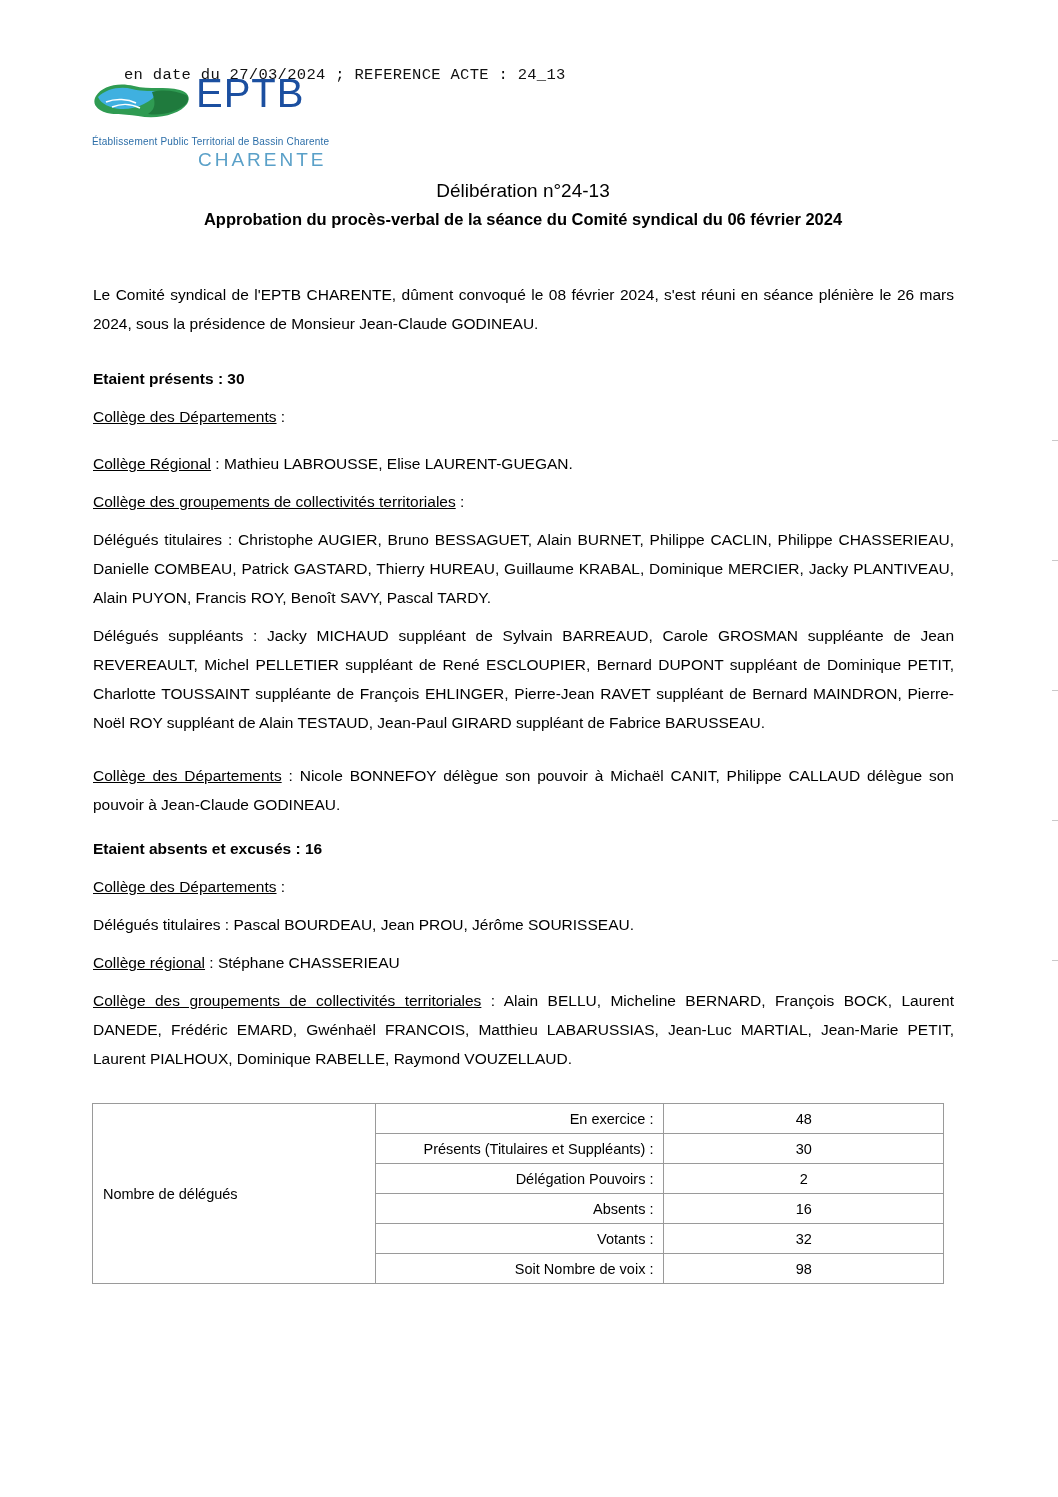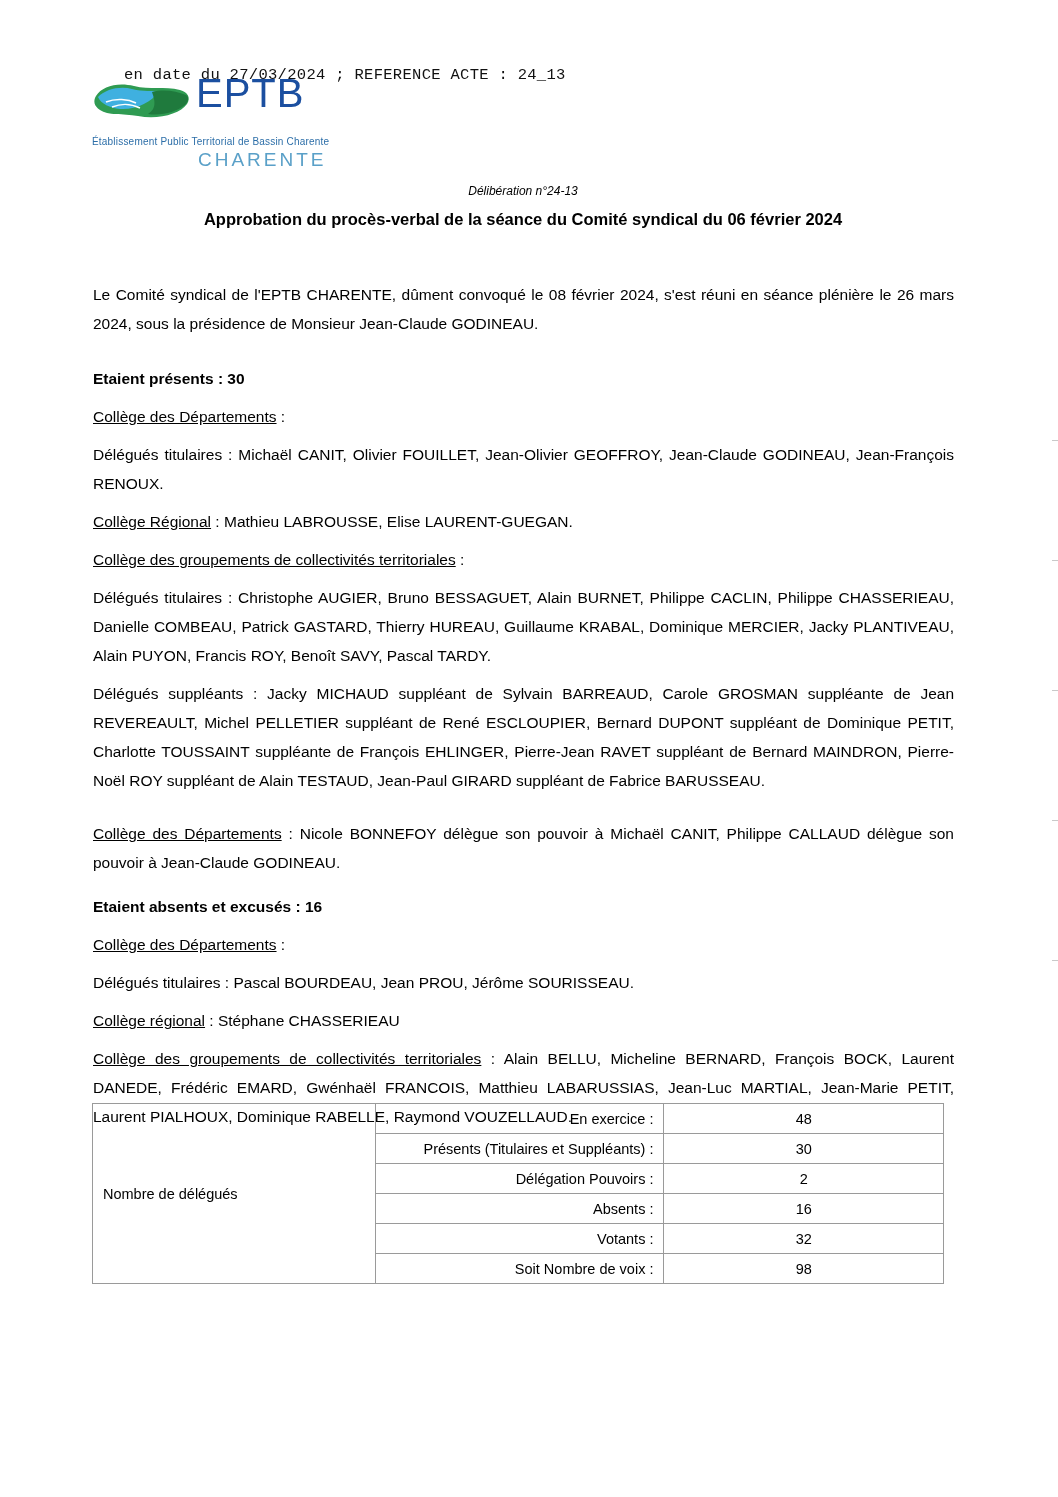--- a/index.html
+++ b/index.html
@@ -91,22 +91,21 @@
     top: 178px;
     width: 862px;
     text-align: center;
   }
   .title-1 {
     font-size: 16.5px;
     font-weight: bold;
     line-height: 26px;
   }
   .title-2 {
-    font-size: 12px;
-    font-style: italic;
+    font-size: 19px;
     line-height: 26px;
   }
   .title-3 {
     font-size: 16.5px;
     font-weight: bold;
     line-height: 26px;
     margin-top: 2px;
   }
 
   
@@ -198,23 +197,20 @@
     <p class="para">Le Comité syndical de l'EPTB CHARENTE, dûment convoqué le 08 février 2024, s'est réuni en séance plénière le 26 mars 2024, sous la présidence de Monsieur Jean-Claude GODINEAU.</p>
 
     <div class="spacer-lg"></div>
 
     <p class="para bold">Etaient présents : 30</p>
     <div class="spacer-sm"></div>
     <p class="para">
       <span class="underline">Collège des Départements</span><span> :</span>
     </p>
     <div class="spacer-sm"></div>
-    <p class="para justify">
-      <span>Délégués titulaires : </span><span>Michaël CANIT, Olivier FOUILLET, Jean-Olivier GEOFFROY, Jean-Claude GODINEAU, Jean-François RENOUX.</span>
-    </p>
     <div class="spacer-sm"></div>
     <p class="para">
       <span class="underline">Collège Régional</span><span> : Mathieu LABROUSSE, Elise LAURENT-GUEGAN.</span>
     </p>
     <div class="spacer-sm"></div>
     <p class="para">
       <span class="underline">Collège des groupements de collectivités territoriales</span><span> :</span>
     </p>
     <div class="spacer-sm"></div>
     <p class="para justify">

